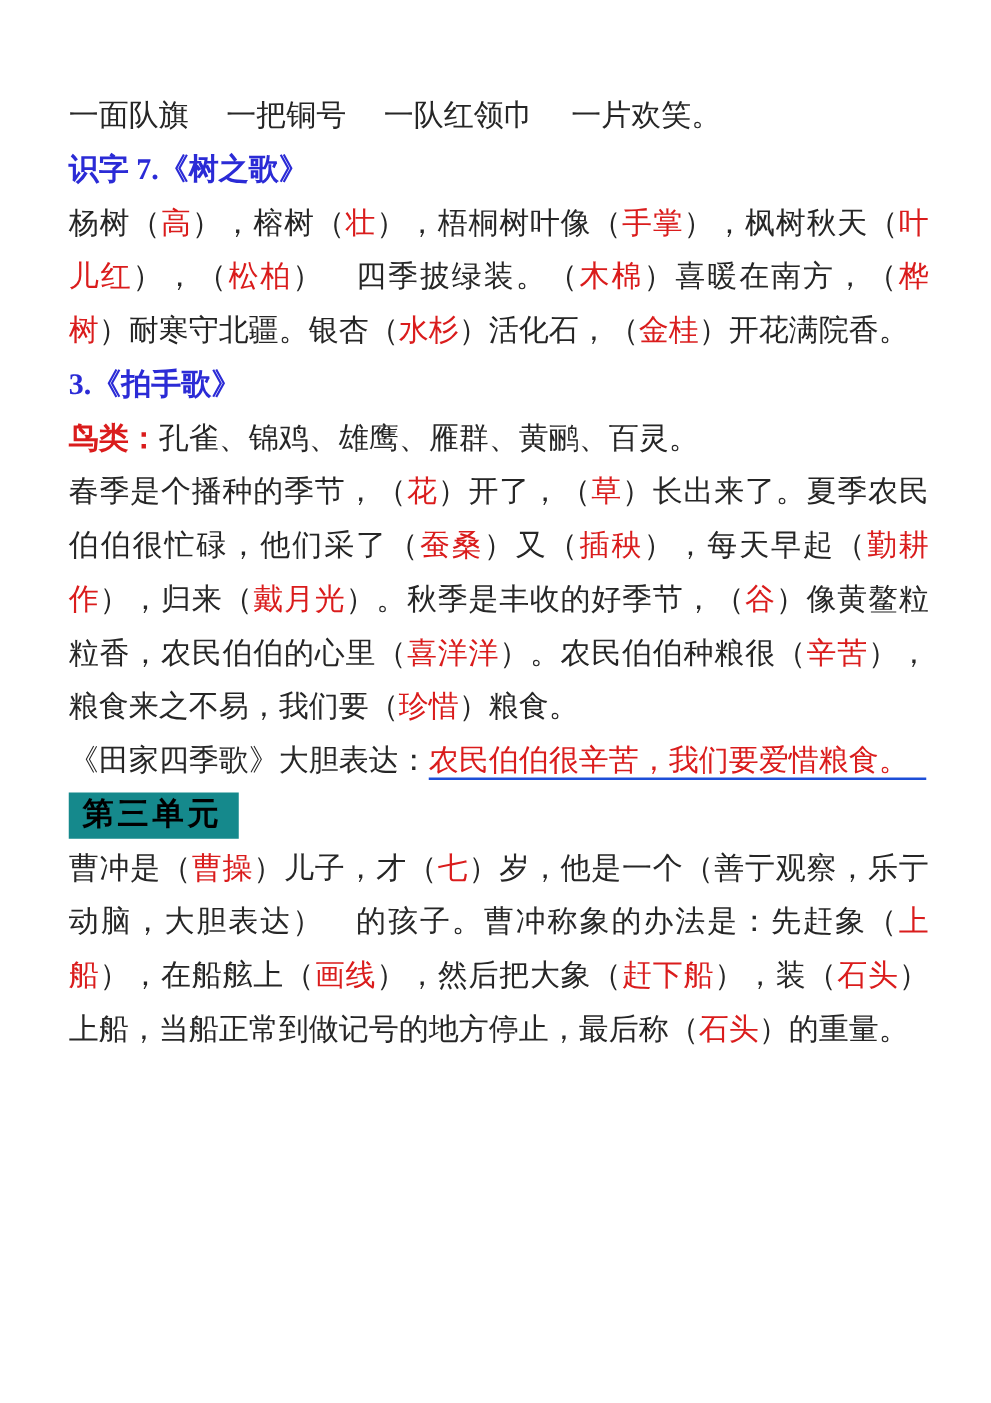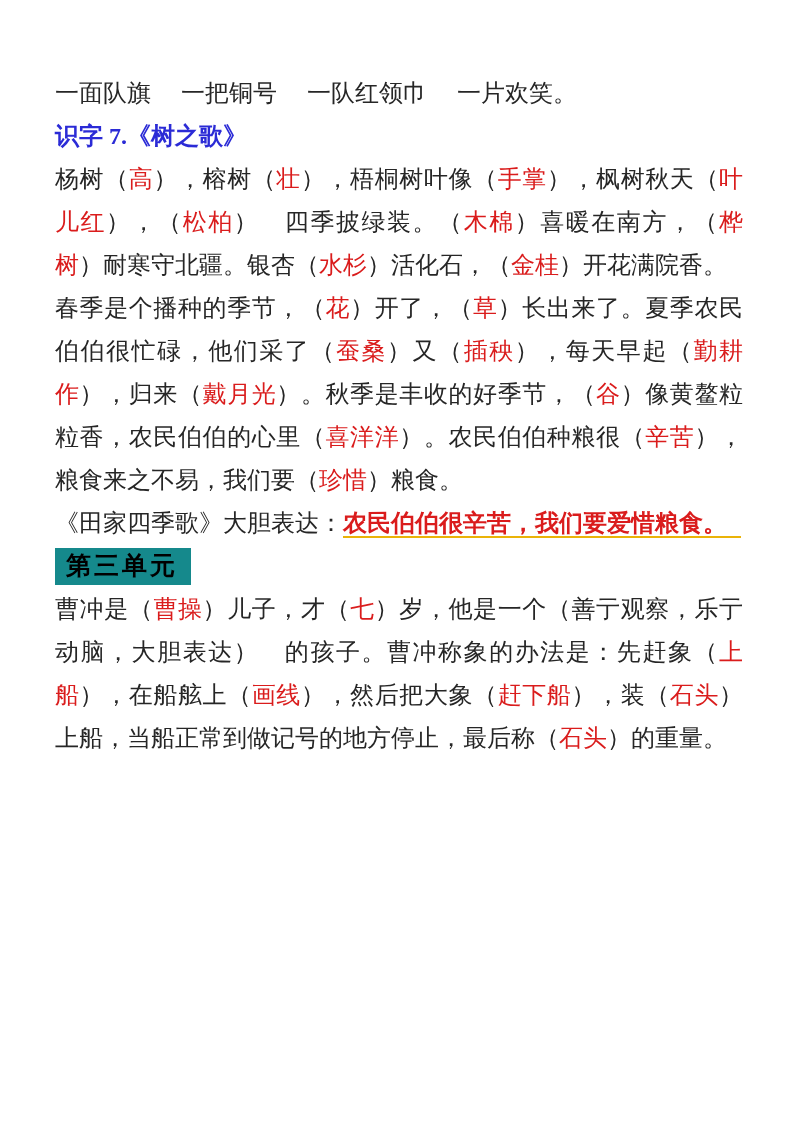--- a/index.html
+++ b/index.html
@@ -31,22 +31,22 @@
   }
   .doc h2 {
     color: var(--blue);
     font-weight: bold;
     text-align: left;
   }
   .red   { color: var(--red); }
   .red-b { color: var(--red); font-weight: bold; }
   .red-u {
     color: var(--red);
-    font-weight: bold;
-    border-bottom: 2px solid #eab308;
+    font-weight: normal;
+    border-bottom: 2px solid #1d4ed8;
     padding-right: 14px;
   }
   .banner-line { margin: 4px 0 1px; line-height: 38px; }
   .banner {
     display: inline-block;
     background: var(--teal);
     color: #000000;
     font-weight: bold;
     font-size: 25px;
     line-height: 36px;
@@ -58,21 +58,23 @@
 <body>
 
 <main class="doc">
 
   <p><span>一面队旗　 一把铜号　 一队红领巾　 一片欢笑。</span></p>
 
   <h2>识字 7.《树之歌》</h2>
 
   <p><span>杨树（</span><span class="red">高</span><span>），榕树（</span><span class="red">壮</span><span>），梧桐树叶像（</span><span class="red">手掌</span><span>），枫树秋天（</span><span class="red">叶儿红</span><span>），（</span><span class="red">松柏</span><span>）　四季披绿装。（</span><span class="red">木棉</span><span>）喜暖在南方，（</span><span class="red">桦树</span><span>）耐寒守北疆。银杏（</span><span class="red">水杉</span><span>）活化石，（</span><span class="red">金桂</span><span>）开花满院香。</span></p>
 
+  <h2>3.《拍手歌》</h2>
 
+  <p><span class="red-b">鸟类：</span><span>孔雀、锦鸡、雄鹰、雁群、黄鹂、百灵。</span></p>
 
 
 
   <p><span>春季是个播种的季节，（</span><span class="red">花</span><span>）开了，（</span><span class="red">草</span><span>）长出来了。夏季农民伯伯很忙碌，他们采了（</span><span class="red">蚕桑</span><span>）又（</span><span class="red">插秧</span><span>），每天早起（</span><span class="red">勤耕作</span><span>），归来（</span><span class="red">戴月光</span><span>）。秋季是丰收的好季节，（</span><span class="red">谷</span><span>）像黄鳌粒粒香，农民伯伯的心里（</span><span class="red">喜洋洋</span><span>）。农民伯伯种粮很（</span><span class="red">辛苦</span><span>），粮食来之不易，我们要（</span><span class="red">珍惜</span><span>）粮食。</span></p>
 
   <p><span>《田家四季歌》大胆表达：</span><span class="red-u">农民伯伯很辛苦，我们要爱惜粮食。</span></p>
 
   <p class="banner-line">
     <span class="banner">第三单元</span>
   </p>

